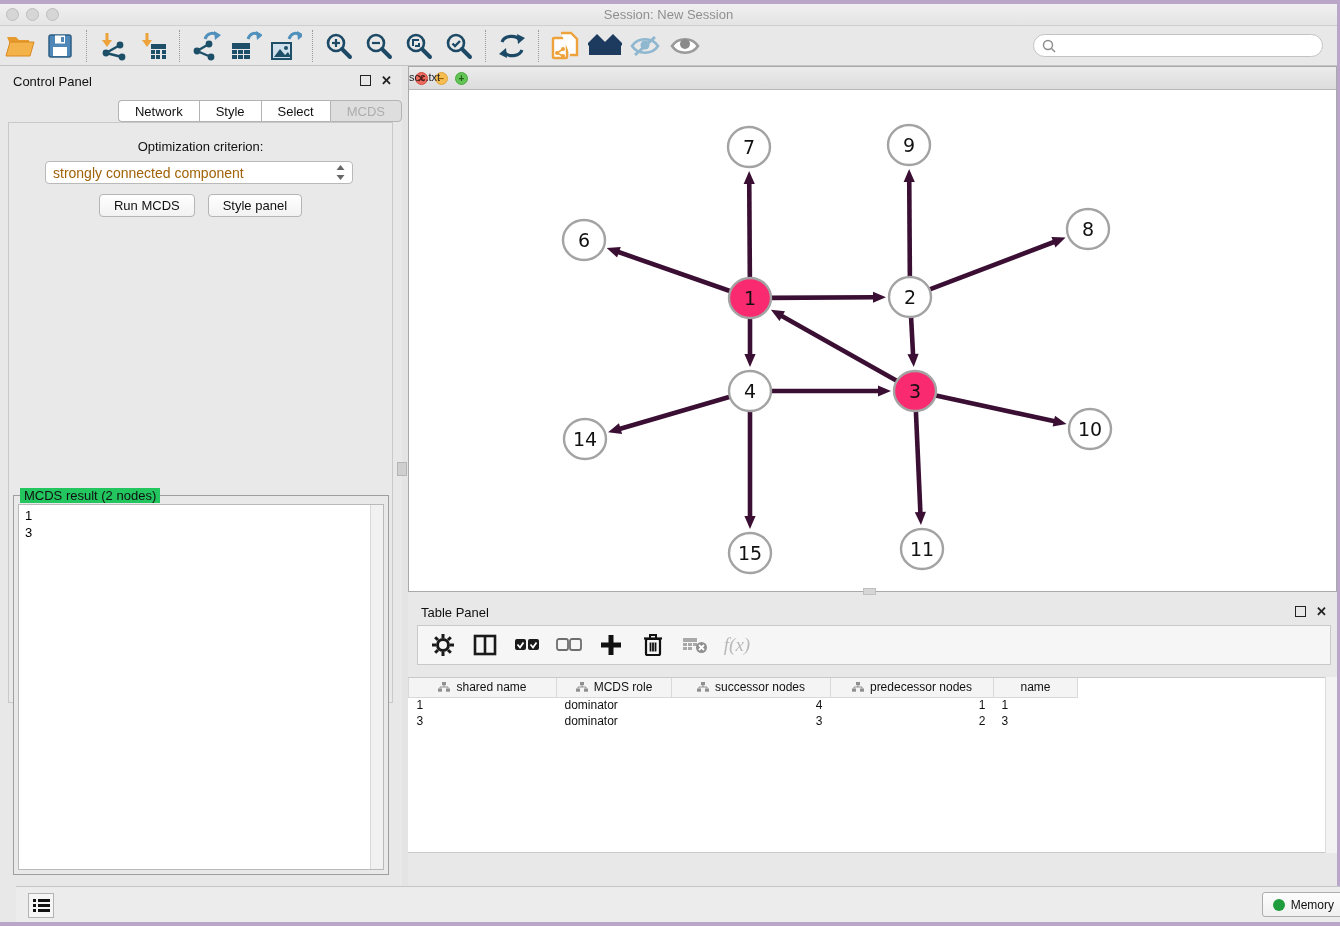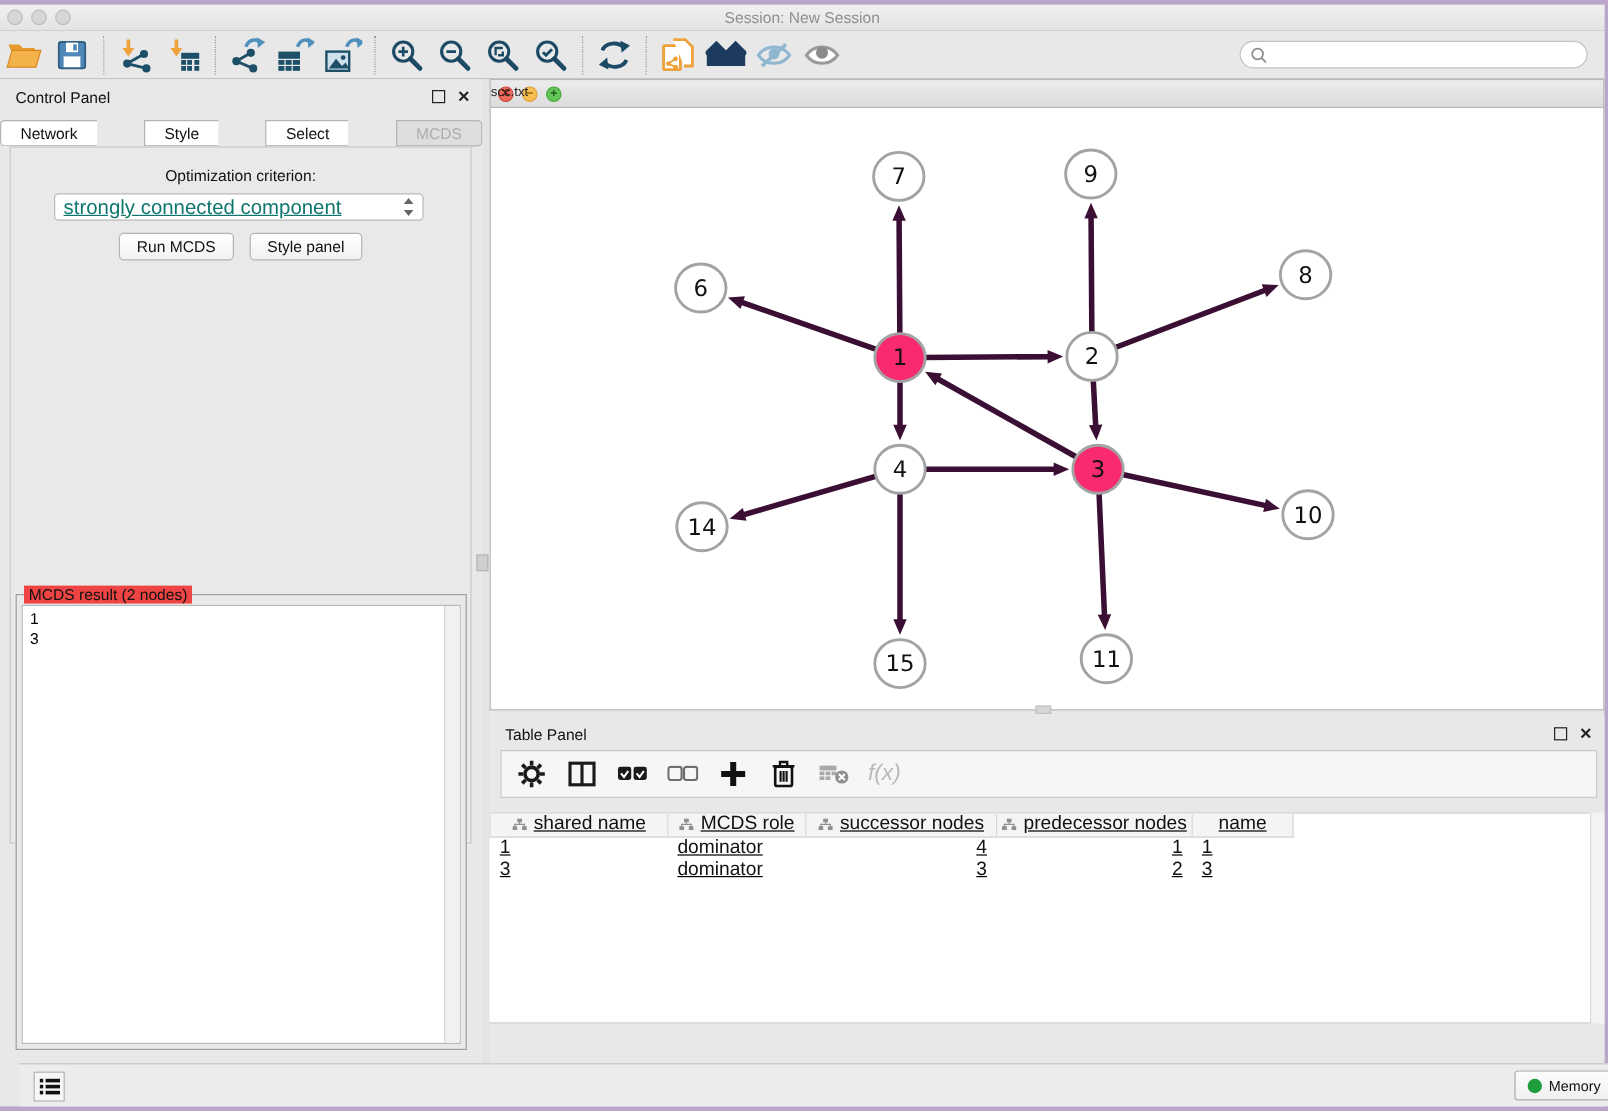--- a/index.html
+++ b/index.html
@@ -24,39 +24,39 @@
   .searchbox { width:290px; height:23px; margin-right:14px; background:#fff;
     border:1px solid #c3c3c3; border-radius:12px; display:flex; align-items:center; padding:0 8px; }
   .searchbox input { border:none; outline:none; flex:1; font-size:12px; background:transparent; }
 
   
   .cpanel { position:absolute; left:0; top:62px; width:402px; height:820px; background:#e8e8e8; }
   .panel-head { position:absolute; left:0; top:0; width:100%; height:30px; }
   .panel-title { position:absolute; left:13px; top:8px; font-size:13px; color:#111; }
   .panel-btns { position:absolute; right:10px; top:8px; display:flex; gap:10px; align-items:center; }
   .float-ico { width:11px; height:11px; border:1.5px solid #222; background:transparent; }
-  .tabs-row { position:absolute; left:0; top:34px; width:100%; display:flex; justify-content:space-between; }
+  .tabs-row { position:absolute; left:0; top:34px; width:100%; display:flex; justify-content:flex-end; }
   .tab { height:22px; padding:0 16px; background:#fff; border:1px solid #b3b3b3; border-right:none;
     font-size:13px; color:#111; display:flex; align-items:center; }
   .tab:first-child { border-radius:4px 0 0 4px; }
   .tab:last-child { border-radius:0 4px 4px 0; border-right:1px solid #b3b3b3; }
   .tab.sel { background:#dedede; color:#adadad; }
   .cpanel-content { position:absolute; left:8px; top:56px; width:385px; height:581px;
     border:1px solid #c9c9c9; background:#e9e9e9; }
   .opt-label { position:absolute; left:0; top:16px; width:100%; text-align:center; font-size:13px; color:#111; }
   .dropdown { position:absolute; left:36px; top:38px; width:308px; height:23px; background:#fff;
     border:1px solid #b9b9b9; border-radius:4px; display:flex; align-items:center; padding:0 7px; }
-  .dropdown .dd-text { flex:1; font-size:17px; color:#0f766e;text-decoration:underline; }
+  .dropdown .dd-text { flex:1; font-size:14px; color:#a16207; }
   .btn-row { position:absolute; left:0; top:71px; width:100%; display:flex; justify-content:center; gap:13px; }
   .push-btn { height:23px; padding:0 14px; background:linear-gradient(#ffffff,#f2f2f2);
     border:1px solid #b5b5b5; border-radius:4px; font-size:13px; color:#111;
     display:flex; align-items:center; }
   .mcds-box { position:absolute; left:4px; top:372px; width:376px; height:380px;
     border:1px solid #9f9f9f; background:#e9e9e9; }
-  .mcds-legend { position:absolute; left:6px; top:-8px; background:#ef4444; padding:0 4px;
+  .mcds-legend { position:absolute; left:6px; top:-8px; background:#22c55e; padding:0 4px;
     font-size:13px; color:#111; }
   .mcds-text { position:absolute; left:4px; top:8px; right:4px; bottom:4px; background:#fff;
     border:1px solid #b9b9b9; font-size:13px; line-height:17px; padding:2px 6px; white-space:pre-line; }
   .mcds-scroll { position:absolute; right:0; top:0; bottom:0; width:13px; background:#f1f1f1;
     border-left:1px solid #d8d8d8; }
 
   
   .vsplit { position:absolute; left:402px; top:62px; width:6px; height:820px; background:#e4e4e4; }
   .vsplit .grip { position:absolute; left:-5px; top:396px; width:10px; height:14px;
     background:#cfcfcf; border:1px solid #b5b5b5; }
@@ -75,24 +75,24 @@
   .dot-yel { background:#f6be50; border:1px solid #dfa23b; color:#935b00; }
   .dot-grn { background:#62c555; border:1px solid #4aa83e; color:#265e1c; }
   .net-title { position:absolute; width:100%; top:4px; text-align:left; font-size:11px; color:#222; }
   .canvas { position:absolute; left:0; top:23px; width:927px; height:501px; background:#fff; }
 
   
   .tpanel { position:absolute; left:408px; top:593px; width:929px; height:289px; background:#e8e8e8; }
   .t-toolbar { position:absolute; left:9px; top:28px; width:914px; height:40px;
     background:#f6f6f6; border:1px solid #c9c9c9; display:flex; align-items:center; gap:8px; padding:0 8px; }
   .tt-btn { width:34px; height:32px; display:flex; align-items:center; justify-content:center; }
-  .fx-label { font-size:19px; color:#b9b9b9; font-family:Liberation Sans, sans-serif; font-style:italic; }
+  .fx-label { font-size:19px; color:#b9b9b9; font-family:Liberation Serif, serif; font-style:italic; }
   .tgrid { position:absolute; left:0px; top:80px; width:924px; height:176px; background:#fff;
     border-top:1px solid #c9c9c9; border-bottom:1px solid #c9c9c9; }
-  .tgrid table { border-collapse:collapse; table-layout:fixed; font-size:16px;text-decoration:underline; }
+  .tgrid table { border-collapse:collapse; table-layout:fixed; font-size:12px; }
   .tgrid th { background:#f4f4f4; border:1px solid #d9d9d9; border-top:none; font-weight:normal;
     height:19px; text-align:center; color:#111; }
   .tgrid th .hdr-inner { display:flex; align-items:center; justify-content:center; gap:6px; }
   .tgrid td { height:16px; padding:0 8px; color:#111; }
   .td-r { text-align:right; }
   .t-scroll { position:absolute; right:0; top:80px; width:12px; height:176px; background:#f3f3f3;
     border-left:1px solid #dcdcdc; }
   .t-tabs { position:absolute; left:0; bottom:0px; width:100%; display:flex; justify-content:center; }
 
   

